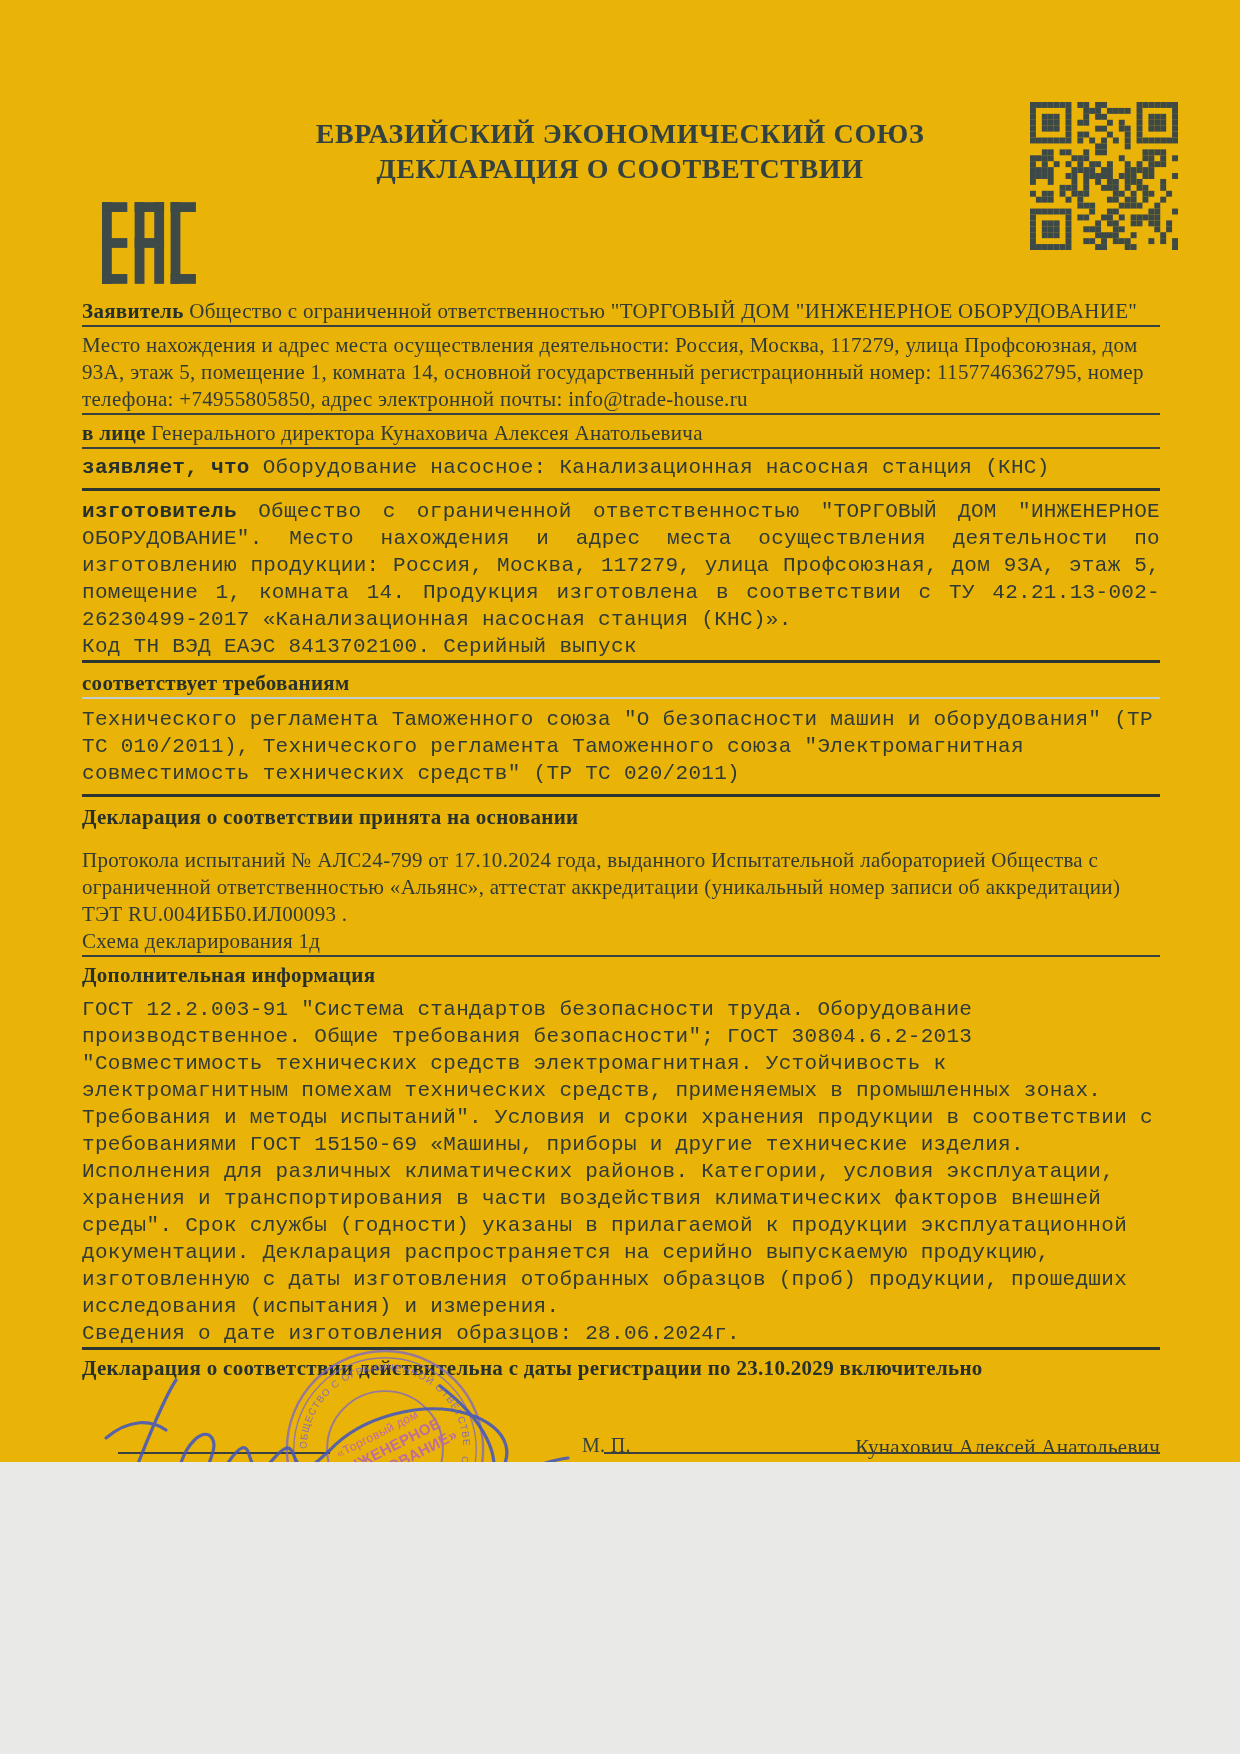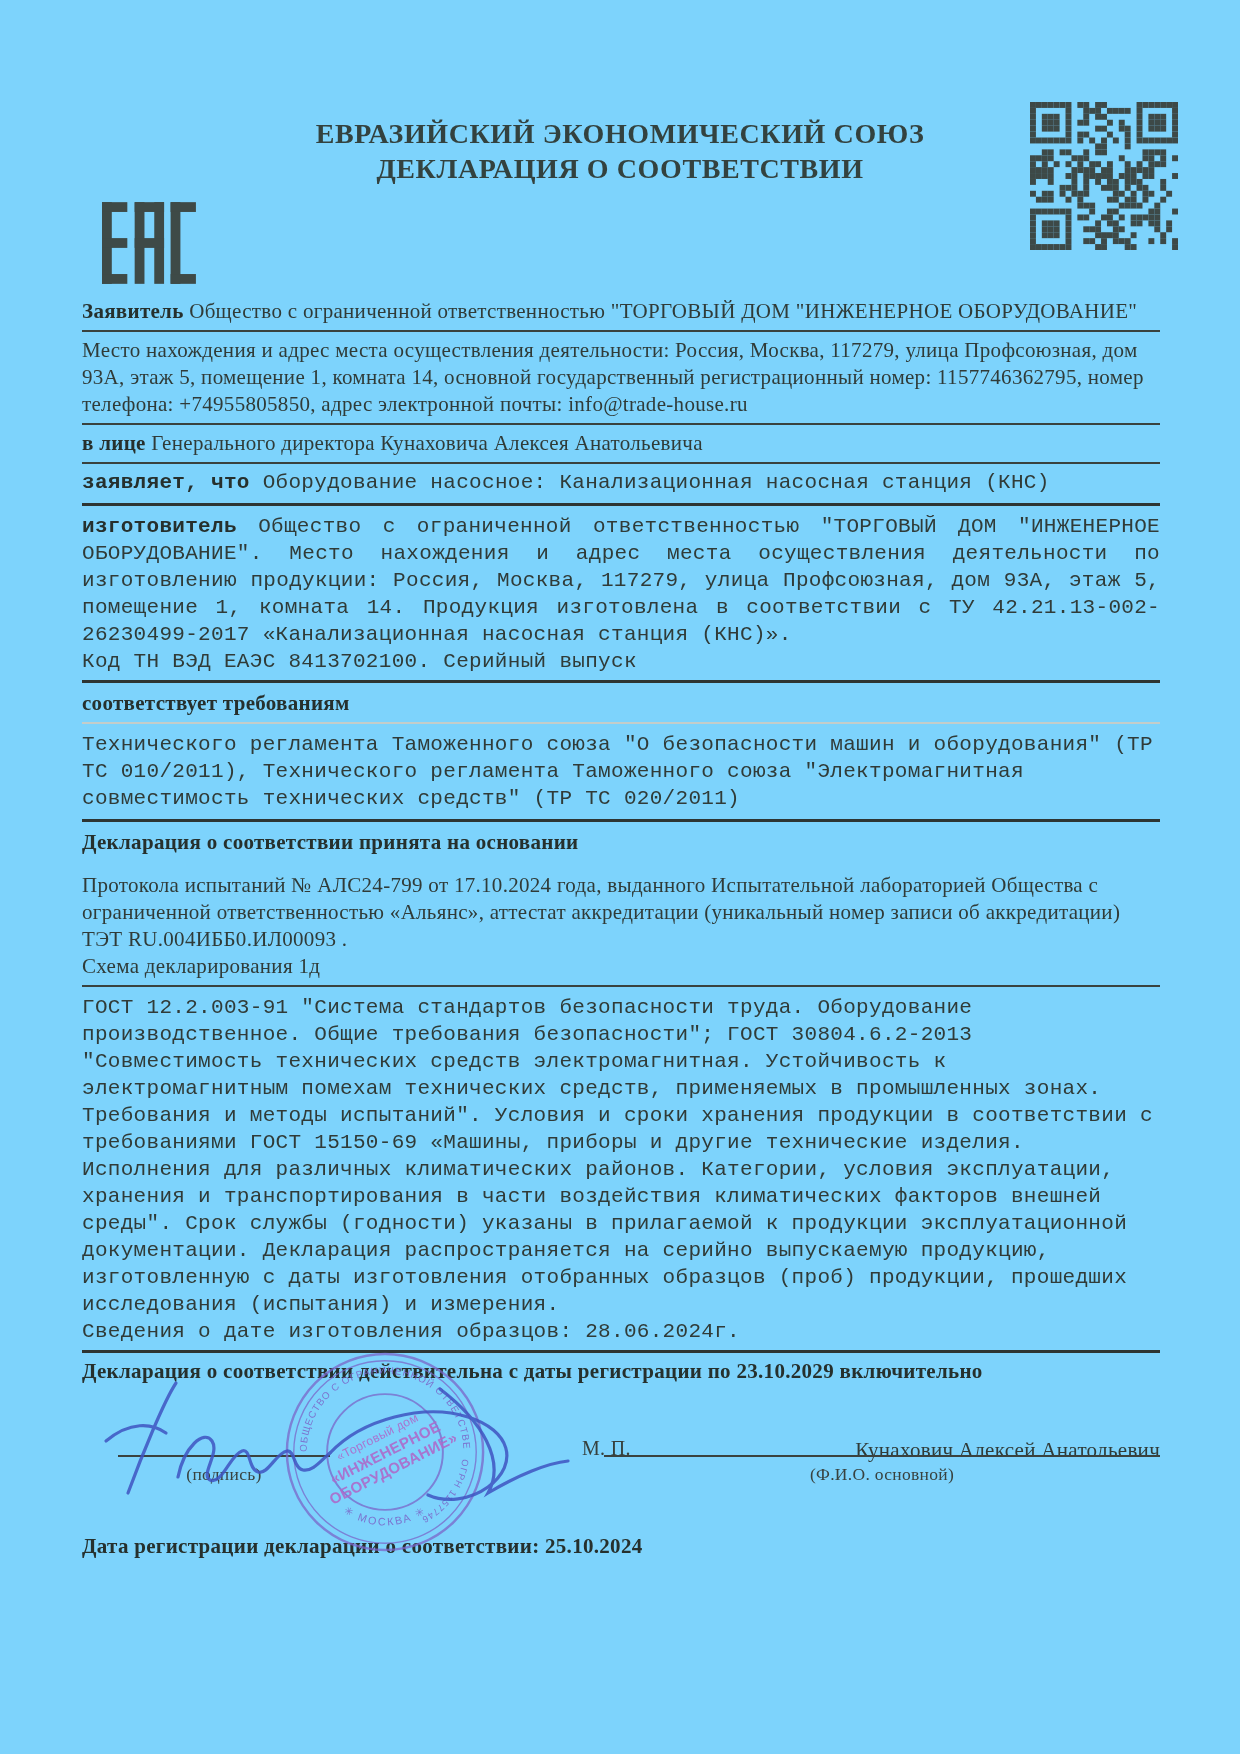--- a/index.html
+++ b/index.html
@@ -1,35 +1,35 @@
 <!DOCTYPE html>
 <html><head>
 <meta charset="utf-8">
 <style>
   html,body{margin:0;padding:0;background:#e9e9e7;}
   .page{
-    position:relative;width:1240px;height:1754px;margin:0 auto;
-    background:#7dd3fc;overflow:hidden;
+    position:relative;width:1240px;height:1462px;margin:0 auto;
+    background:#eab308;overflow:hidden;
     font-family:"Liberation Serif", serif;color:#303b38;
   }
   
   .doc-title{
     position:absolute;top:116px;left:0;right:0;text-align:center;
     font-weight:bold;font-size:28px;line-height:35px;color:#33423f;letter-spacing:.6px;
   }
   .eac{position:absolute;left:102px;top:192px;}
   .qr{position:absolute;left:1030px;top:102px;width:148px;height:148px;}
   
   .content{position:absolute;left:82px;right:80px;top:298px;font-size:21px;line-height:27px;letter-spacing:.3px;}
   .b{font-weight:bold;color:#26302d;}
   .sec{margin:0;}
   .r2{border-bottom:2px solid #39423f;}
   .r3{border-bottom:3px solid #2d3533;font-family:Liberation Mono, monospace;}
   .rf{border-bottom:2px solid #c4cdca;}
-  .pb5{padding-bottom:5px;} .pb7{padding-bottom:7px;}
+  .pb5{} .pb7{padding-bottom:7px;}
   .pt5{padding-top:5px;} .pt7{padding-top:7px;}
   .just{text-align:justify;}
   .gap{margin-top:16px;}
   
   .sig-block{position:relative;height:132px;}
   .sig-line{position:absolute;border-top:2px solid #3a423f;}
   .sig-line.left{left:36px;top:70px;width:212px;}
   .sig-line.right{left:522px;top:70px;width:556px;}
   .sig-caption{position:absolute;font-size:17.5px;color:#38423f;text-align:center;}
   .sig-caption.left{left:36px;top:76px;width:212px;}
@@ -412,20 +412,21 @@
 
     <div class="sec r3 pt7 pb7">Технического регламента Таможенного союза "О безопасности машин и оборудования" (ТР ТС 010/2011), Технического регламента Таможенного союза "Электромагнитная совместимость технических средств" (ТР ТС 020/2011)</div>
 
     <div class="sec pt7 b">Декларация о соответствии принята на основании</div>
 
     <div class="sec r2 gap pb5">
       <div>Протокола испытаний № АЛС24-799 от 17.10.2024 года, выданного Испытательной лабораторией Общества с ограниченной ответственностью «Альянс», аттестат аккредитации (уникальный номер записи об аккредитации)  ТЭТ RU.004ИББ0.ИЛ00093 .</div>
       <div>Схема декларирования 1д</div>
     </div>
 
+    <div class="sec pt5 b">Дополнительная информация</div>
 
     <div class="sec r3 pt7 pb5">
       <div>ГОСТ 12.2.003-91 "Система стандартов безопасности труда. Оборудование производственное. Общие требования безопасности"; ГОСТ 30804.6.2-2013 "Совместимость технических средств электромагнитная. Устойчивость к электромагнитным помехам технических средств, применяемых в промышленных зонах. Требования и методы испытаний". Условия и сроки хранения продукции в соответствии с требованиями ГОСТ 15150-69 «Машины, приборы и другие технические изделия. Исполнения для различных климатических районов. Категории, условия эксплуатации, хранения и транспортирования в части воздействия климатических факторов внешней среды". Срок службы (годности) указаны в прилагаемой к продукции эксплуатационной документации. Декларация распространяется на серийно выпускаемую продукцию, изготовленную с даты изготовления отобранных образцов (проб) продукции, прошедших исследования (испытания) и измерения.</div>
       <div>Сведения о дате изготовления образцов: 28.06.2024г.</div>
     </div>
 
     <div class="sec pt5 b">Декларация о соответствии  действительна с даты регистрации по 23.10.2029 включительно</div>
 
     <div class="sig-block">
 

